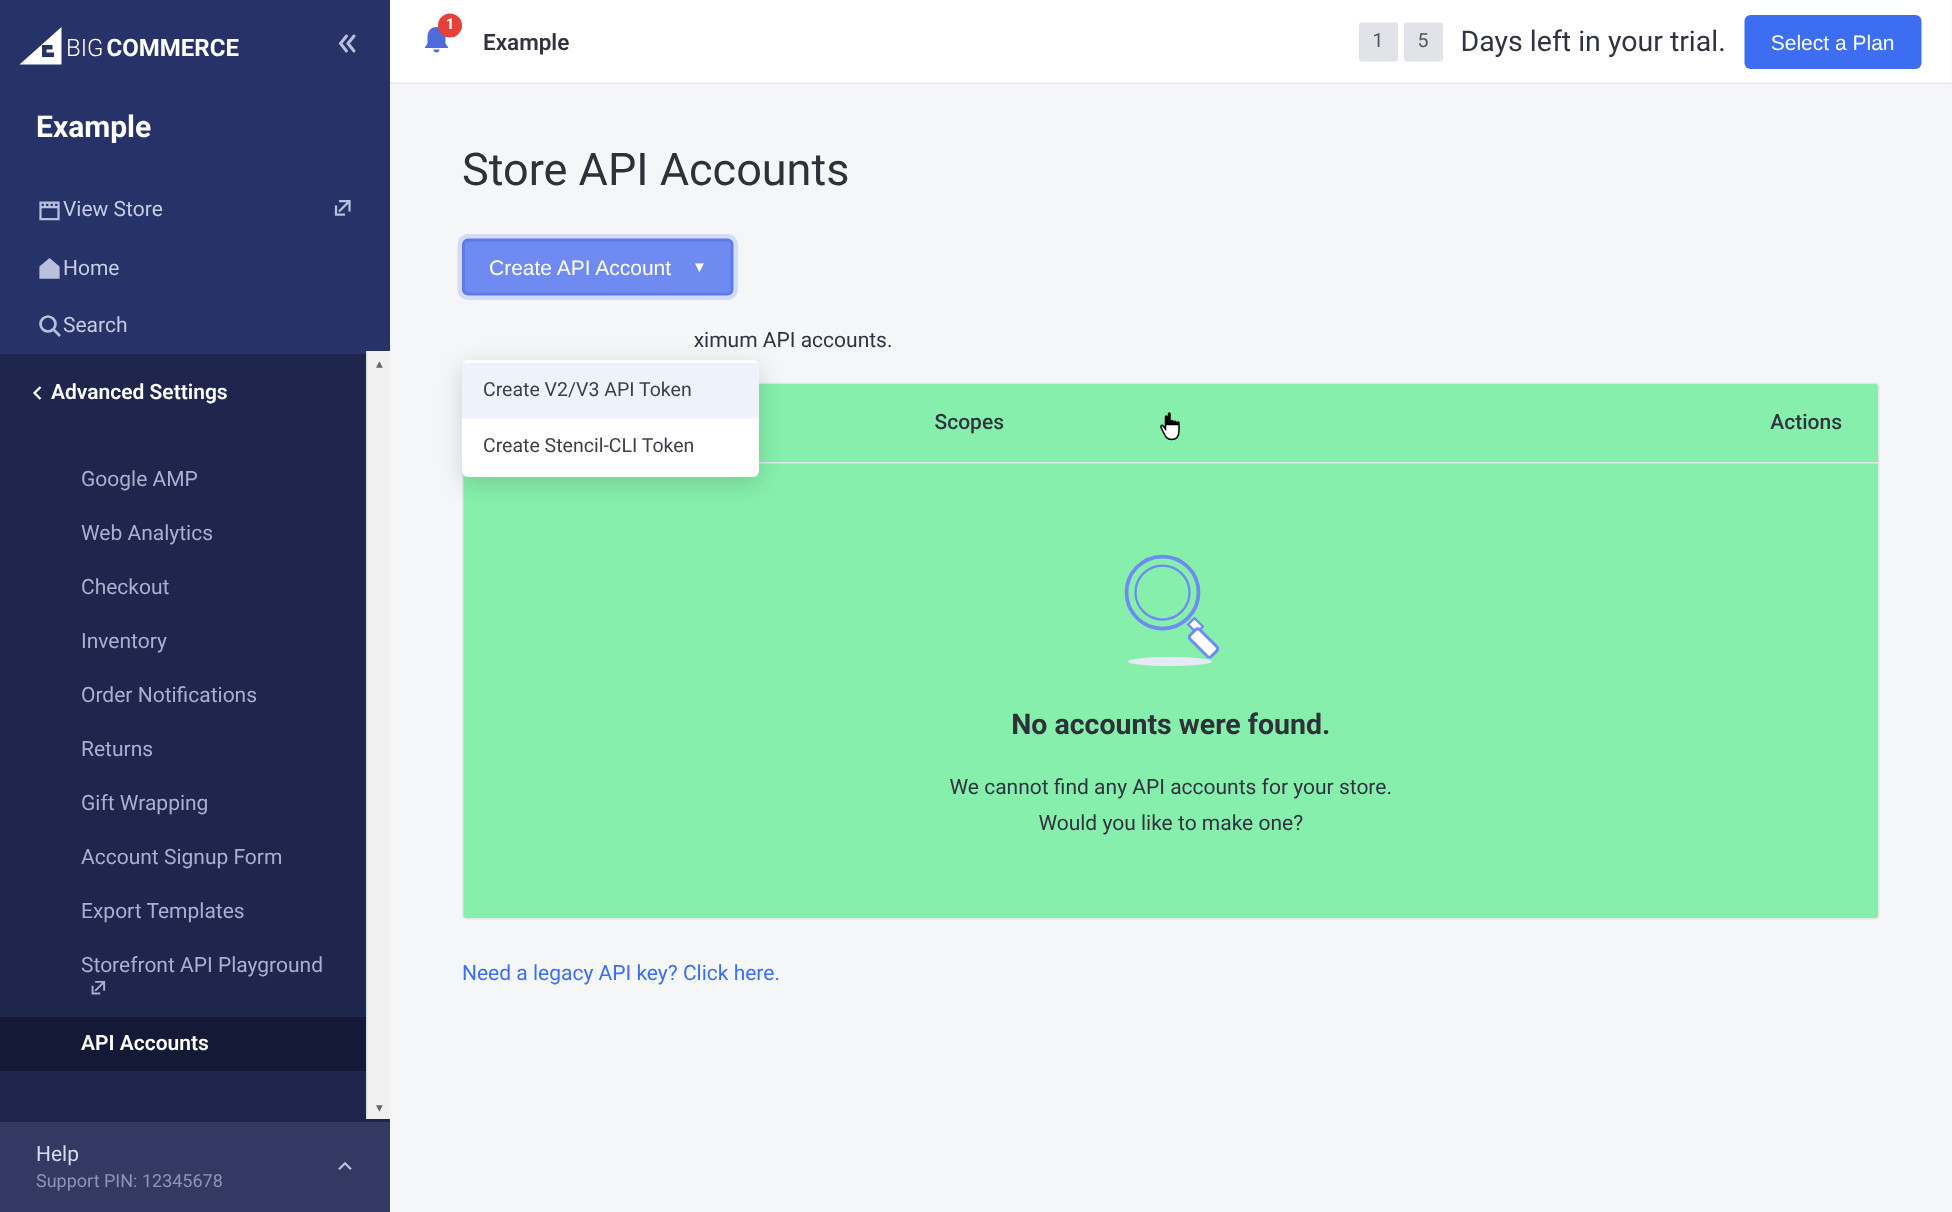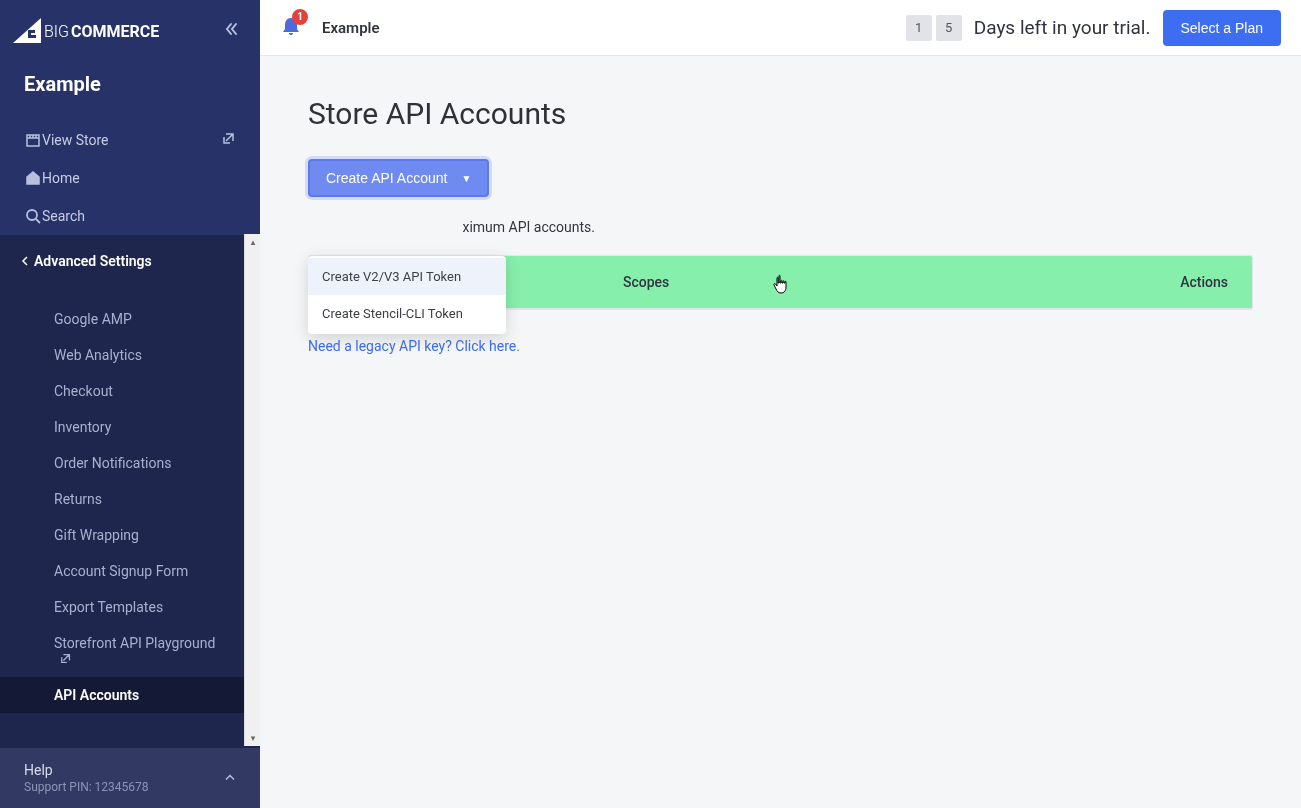--- a/index.html
+++ b/index.html
@@ -38,21 +38,21 @@
 .top-right { margin-left: auto; display: flex; align-items: center; gap: 12px; }
 .day-boxes { display: flex; gap: 4px; }
 .day-box { width: 26px; height: 26px; background: #e1e3e8; color: #555; font-size: 13px; display: flex; align-items: center; justify-content: center; border-radius: 2px; }
 .trial-text { font-size: 19px; color: #313440; }
 .plan-btn { background: #3d6ef2; color: #fff; border: none; padding: 10px 18px; border-radius: 4px; font-size: 14px; font-weight: 500; cursor: pointer; }
 
 .content { padding: 40px 48px; position: relative; }
 .page-title { font-size: 30px; font-weight: 400; color: #2f3138; margin-bottom: 28px; }
 .create-btn { background: #6f8bf2; color: #fff; border: 2px solid #5d7ae8; padding: 9px 16px; border-radius: 4px; font-size: 14px; font-weight: 500; cursor: pointer; display: inline-flex; align-items: center; gap: 14px; box-shadow: 0 0 0 3px rgba(111,139,242,0.25); }
 .create-btn .caret { font-size: 10px; }
-.dropdown { position: absolute; top: 200px; left: 48px; width: 198px; background: #fff; border-radius: 4px; box-shadow: 0 4px 16px rgba(0,0,0,0.15); padding: 2px 0; z-index: 10; }
+.dropdown { position: absolute; top: 184px; left: 48px; width: 198px; background: #fff; border-radius: 4px; box-shadow: 0 4px 16px rgba(0,0,0,0.15); padding: 2px 0; z-index: 10; }
 .dropdown-item { padding: 11px 14px; font-size: 13px; color: #3c3f48; cursor: pointer; }
 .dropdown-item.hover { background: #eef2fb; }
 .cursor-hand { position: absolute; top: 218px; left: 512px; z-index: 12; pointer-events: none; }
 
 .hint { margin-top: 22px; font-size: 14px; color: #313440; }
 
 .panel { margin-top: 20px; background: #86efac; border: 1px solid #e3e5ea; border-radius: 3px; }
 .table-head { display: flex; border-bottom: 1px solid #e3e5ea; padding: 18px 24px; font-size: 14px; font-weight: 500; color: #313440; }
 .th-name { width: 290px; }
 .th-scopes { flex: 1; }
@@ -188,18 +188,32 @@
       </svg>
 
       <div class="hint"><span style="visibility:hidden">You are using 0 of 50 ma</span><span>ximum API accounts.</span></div>
 
       <div class="panel">
         <div class="table-head">
           <div class="th-name" style="visibility:hidden">Name</div>
           <div class="th-scopes">Scopes</div>
           <div class="th-actions">Actions</div>
         </div>
+        <div class="empty">
+          <div class="empty-icon">
+            <svg width="82" height="82" viewBox="0 0 82 82">
+              <ellipse cx="40" cy="76" rx="28" ry="3" fill="#e6eaf5"></ellipse>
+              <circle cx="35" cy="30" r="24" fill="none" stroke="#6f8bf2" stroke-width="2.5"></circle>
+              <circle cx="35" cy="30" r="18" fill="none" stroke="#6f8bf2" stroke-width="1.5"></circle>
+              <rect x="54" y="48" width="6" height="8" fill="#fff" stroke="#6f8bf2" stroke-width="1.5" transform="rotate(-45 57 52)"></rect>
+              <rect x="58" y="54" width="9" height="20" rx="2" fill="#fff" stroke="#6f8bf2" stroke-width="2" transform="rotate(-45 62 64)"></rect>
+            </svg>
+          </div>
+          <div class="empty-title">No accounts were found.</div>
+          <div class="empty-line">We cannot find any API accounts for your store.</div>
+          <div class="empty-line">Would you like to make one?</div>
+        </div>
       </div>
 
       <div class="legacy"><a href="#">Need a legacy API key? Click here.</a></div>
     </div>
   </div>
 </div>
 
 </body></html>

